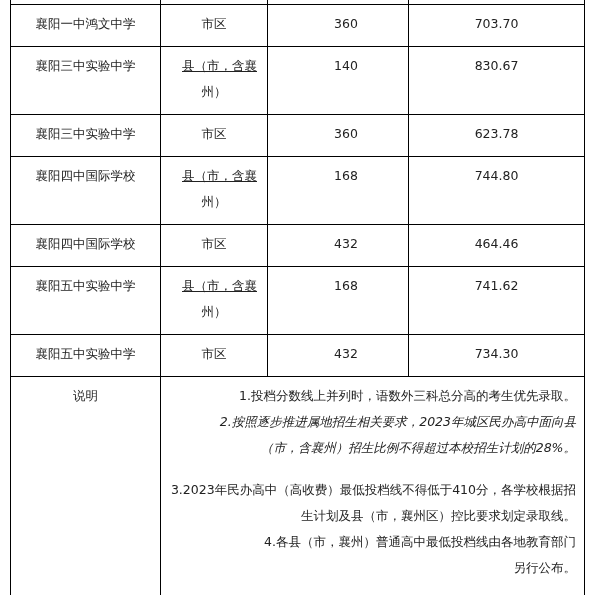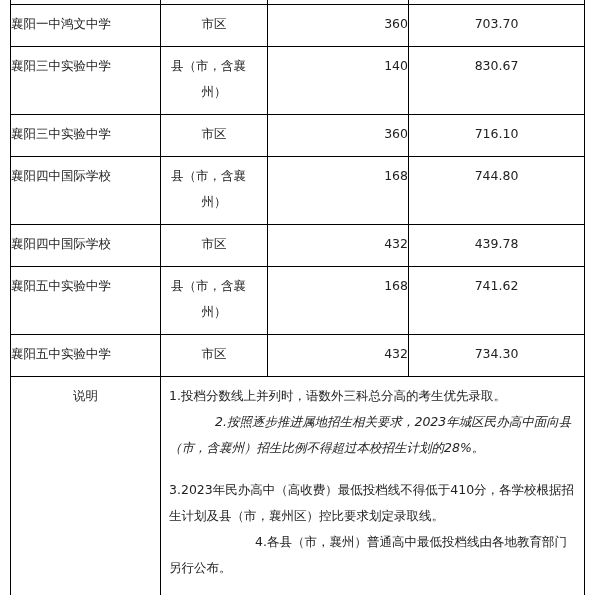--- a/index.html
+++ b/index.html
@@ -1,28 +1,28 @@
 <!DOCTYPE html>
 <html><head>
 <meta charset="utf-8">
 <style>
   html, body { margin: 0; padding: 0; background: #ffffff; }
   body { width: 605px; height: 595px; position: relative; overflow: hidden;
          font-family: "DejaVu Sans", "Liberation Sans", sans-serif; font-size: 12.5px; color: #222; }
   .tbl { position: absolute; left: 10px; top: -2px; border-collapse: collapse; table-layout: fixed; }
   .tbl td { border: 1.5px solid #000; vertical-align: top; padding: 0; line-height: 26px; }
-  .c1 { width: 149px; }
+  .c1 { width: 149px; text-align: center; }
   .c2 { width: 106px; text-align: center; margin-left: 16px; }
-  .c3 { width: 141px; text-align: right; padding-left: 16px !important; box-sizing: border-box; }
+  .c3 { width: 141px; text-align: center; padding-left: 16px !important; box-sizing: border-box; }
   .c4 { width: 175px; text-align: center; }
   .cell-inner { padding-top: 6px; }
-  .county { display: inline-block; width: 86px; text-align: left; }
+  .county { display: inline-block; width: 86px; text-align: right; text-decoration: underline; }
   .notes td.c-label { text-align: center; }
   .notes-body { padding: 6px 8px 20px 8px; text-align: left; }
-  .notes-body p { margin: 0; }
+  .notes-body p { margin: 0; text-align: right; }
   .indent1 { text-indent: 46px; font-style: italic; }
   .indent4 { text-indent: 86px; }
   .gap { margin-top: 16px !important; }
   .spacer-row td { height: 5px; line-height: 5px; }
 </style>
 </head>
 <body>
 
 <table class="tbl">
   <tbody>
@@ -67,21 +67,21 @@
     <td class="c1">
           <div class="cell-inner">襄阳三中实验中学</div>
         </td>
     <td class="c2">
           <div class="cell-inner">市区</div>
         </td>
     <td class="c3">
           <div class="cell-inner">360</div>
         </td>
     <td class="c4">
-          <div class="cell-inner">716.10</div>
+          <div class="cell-inner">623.78</div>
         </td>
   </tr>
 
   <tr style="height:68px">
     <td class="c1">
           <div class="cell-inner">襄阳四中国际学校</div>
         </td>
     <td class="c2">
           <div class="cell-inner"><span class="county">县（市，含襄</span><br><span>州）</span></div>
         </td>
@@ -97,21 +97,21 @@
     <td class="c1">
           <div class="cell-inner">襄阳四中国际学校</div>
         </td>
     <td class="c2">
           <div class="cell-inner">市区</div>
         </td>
     <td class="c3">
           <div class="cell-inner">432</div>
         </td>
     <td class="c4">
-          <div class="cell-inner">439.78</div>
+          <div class="cell-inner">464.46</div>
         </td>
   </tr>
 
   <tr style="height:68px">
     <td class="c1">
           <div class="cell-inner">襄阳五中实验中学</div>
         </td>
     <td class="c2">
           <div class="cell-inner"><span class="county">县（市，含襄</span><br><span>州）</span></div>
         </td>

